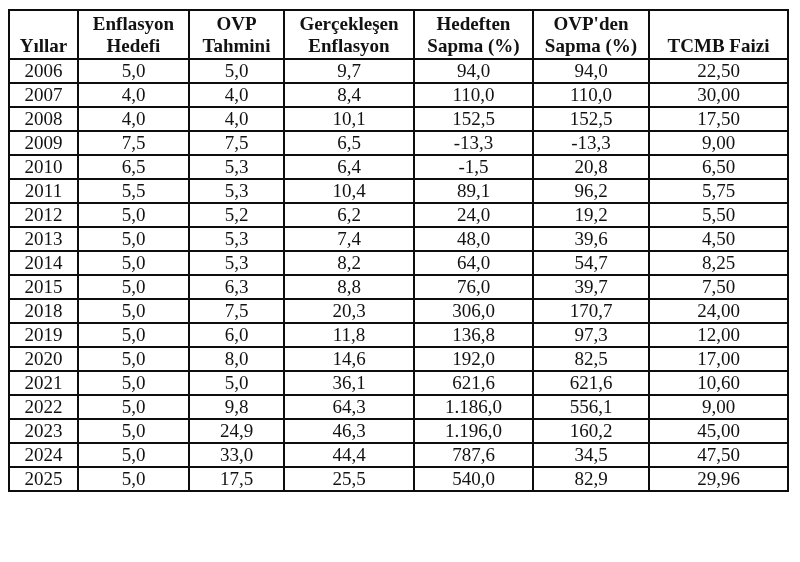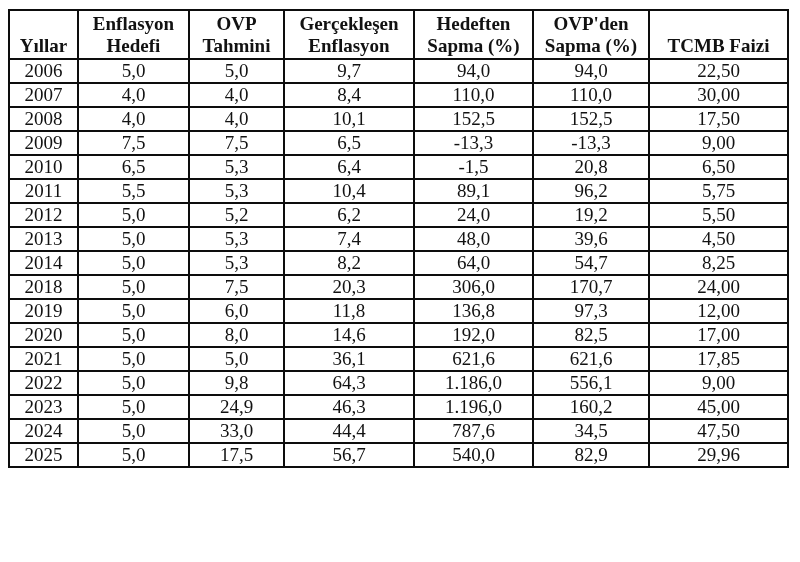--- a/index.html
+++ b/index.html
@@ -155,20 +155,29 @@
         <tr>
           <td>2014</td>
           <td>5,0</td>
           <td>5,3</td>
           <td>8,2</td>
           <td>64,0</td>
           <td>54,7</td>
           <td>8,25</td>
         </tr>
         <tr>
+          <td>2015</td>
+          <td>5,0</td>
+          <td>6,3</td>
+          <td>8,8</td>
+          <td>76,0</td>
+          <td>39,7</td>
+          <td>7,50</td>
+        </tr>
+        <tr>
           <td>2018</td>
           <td>5,0</td>
           <td>7,5</td>
           <td>20,3</td>
           <td>306,0</td>
           <td>170,7</td>
           <td>24,00</td>
         </tr>
         <tr>
           <td>2019</td>
@@ -188,21 +197,21 @@
           <td>82,5</td>
           <td>17,00</td>
         </tr>
         <tr>
           <td>2021</td>
           <td>5,0</td>
           <td>5,0</td>
           <td>36,1</td>
           <td>621,6</td>
           <td>621,6</td>
-          <td>17,85</td>
+          <td>10,60</td>
         </tr>
         <tr>
           <td>2022</td>
           <td>5,0</td>
           <td>9,8</td>
           <td>64,3</td>
           <td>1.186,0</td>
           <td>556,1</td>
           <td>9,00</td>
         </tr>
@@ -221,20 +230,20 @@
           <td>33,0</td>
           <td>44,4</td>
           <td>787,6</td>
           <td>34,5</td>
           <td>47,50</td>
         </tr>
         <tr>
           <td>2025</td>
           <td>5,0</td>
           <td>17,5</td>
-          <td>56,7</td>
+          <td>25,5</td>
           <td>540,0</td>
           <td>82,9</td>
           <td>29,96</td>
         </tr>
       </tbody>
   </table>
 </div>
 
 </body></html>

